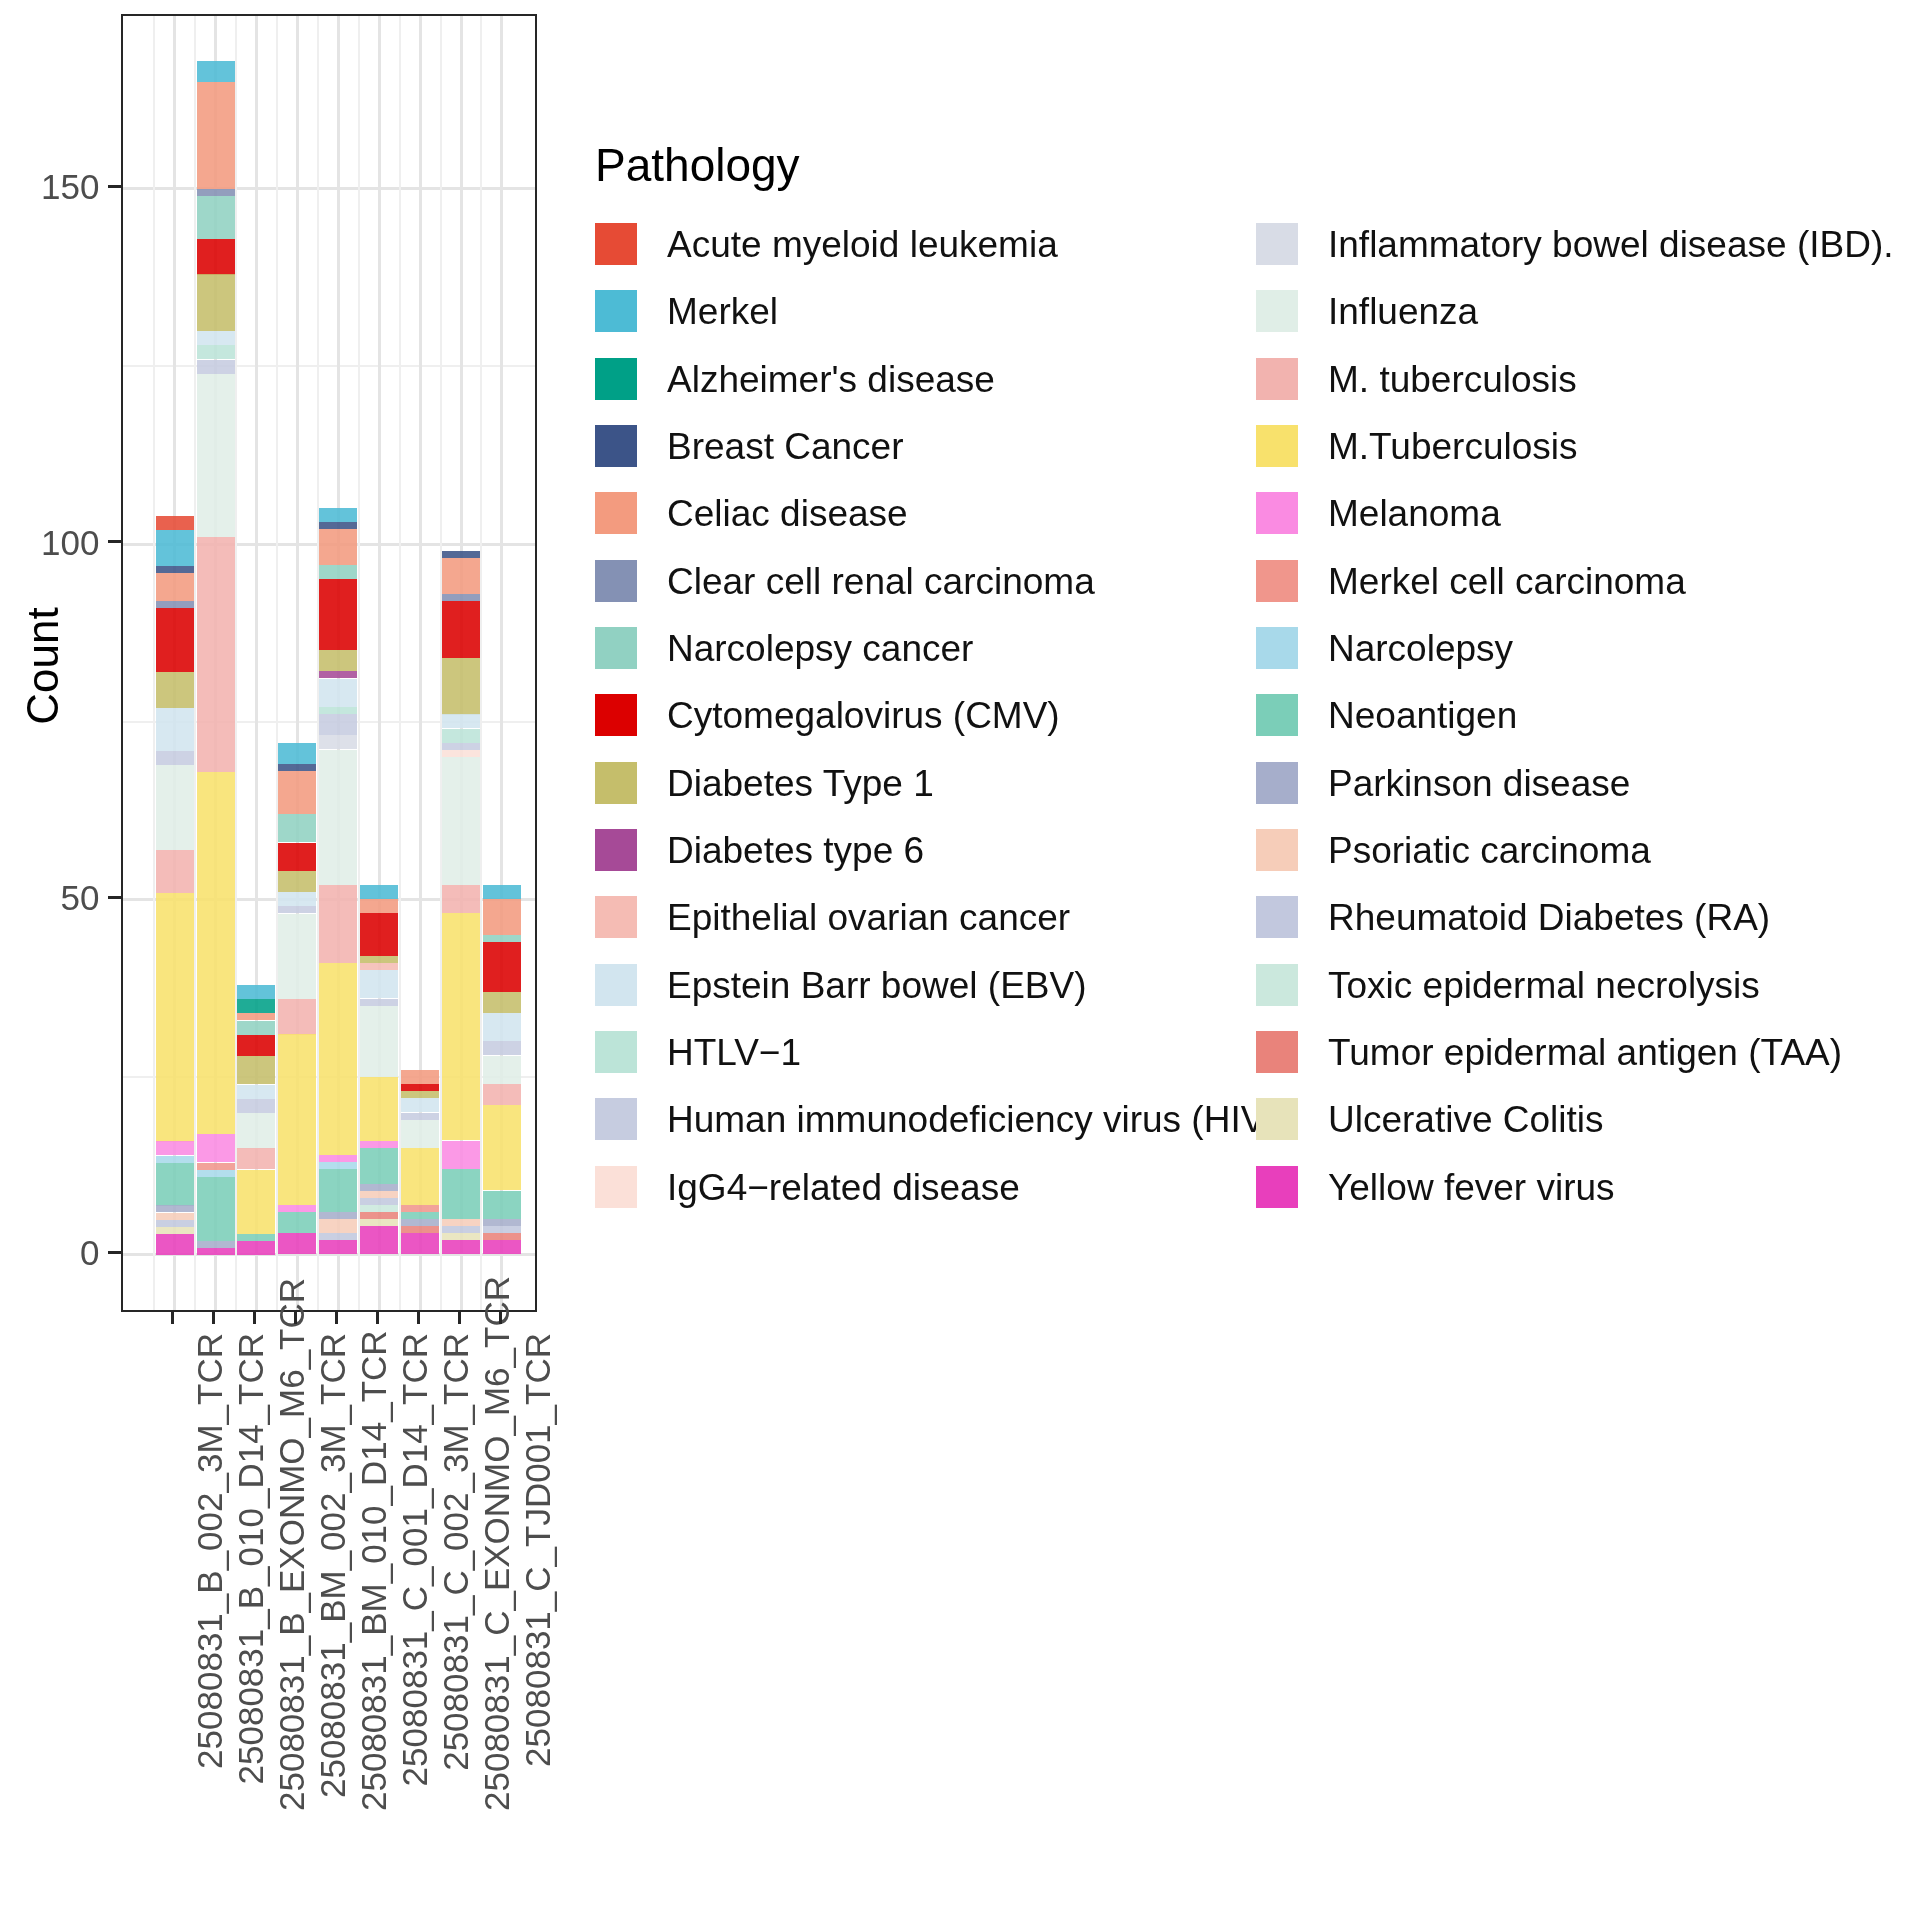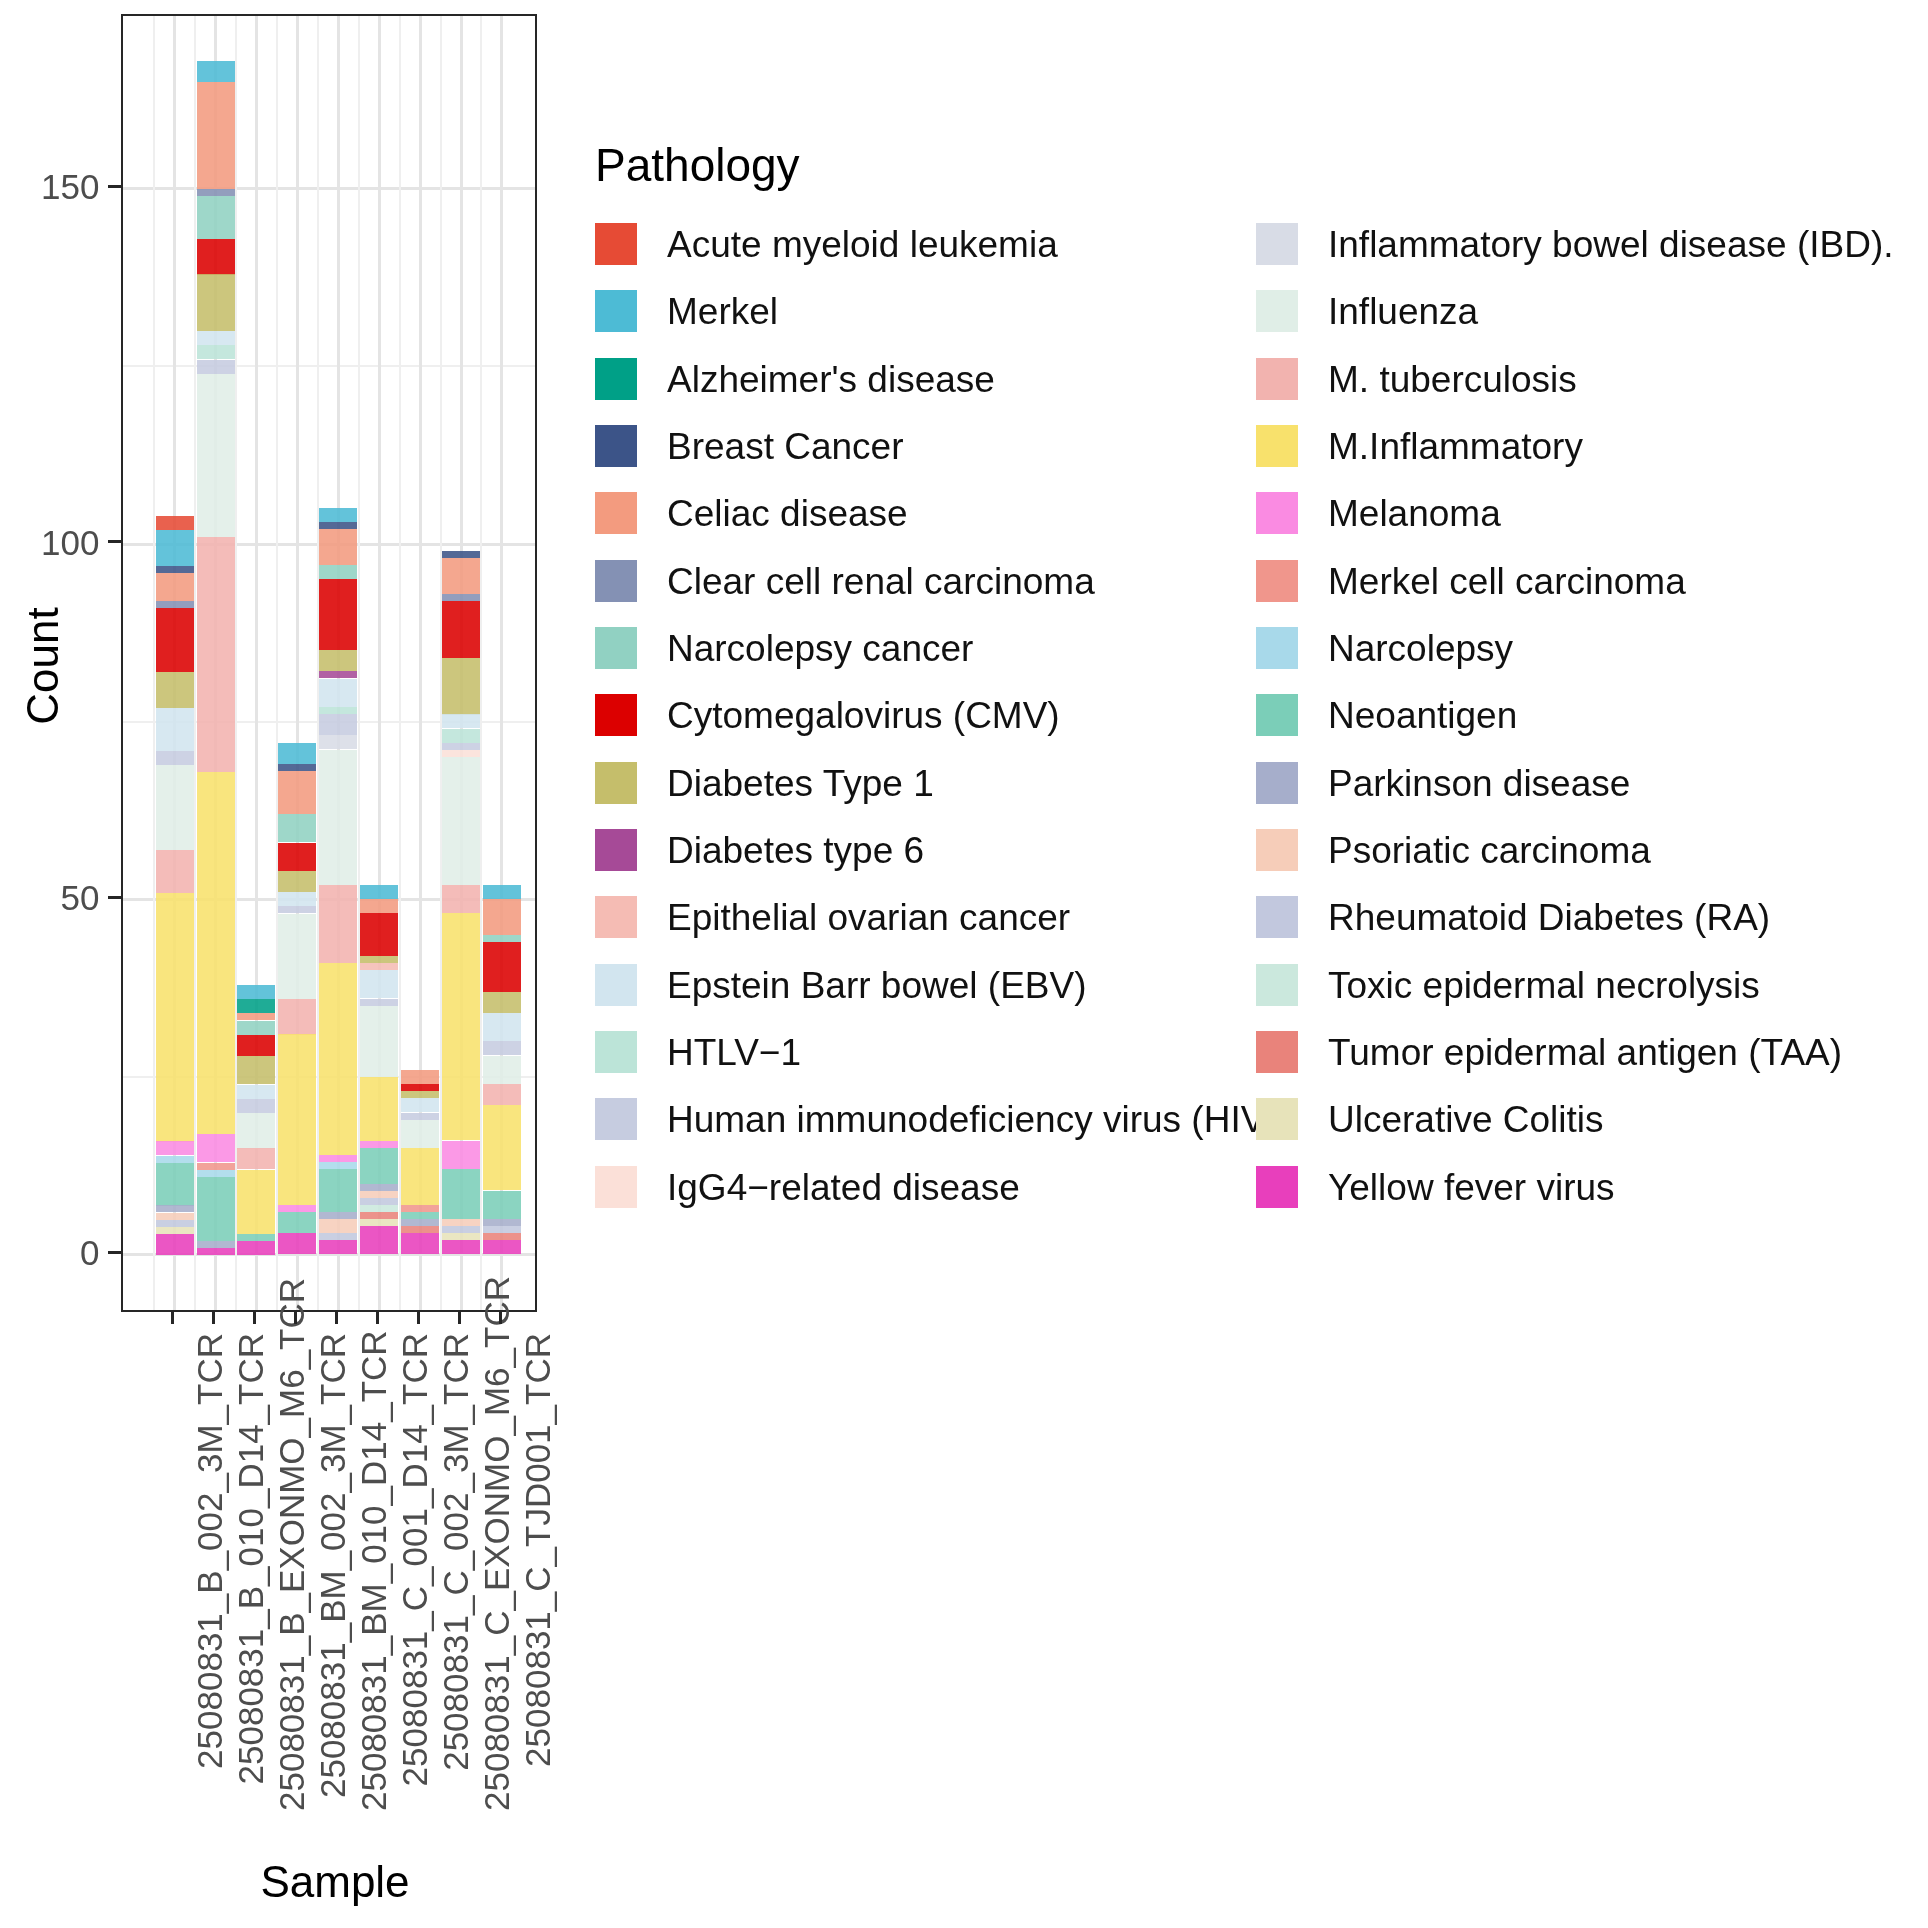--- a/index.html
+++ b/index.html
@@ -270,21 +270,20 @@
       <div class="tick-x" style="left: 417px; top: 1311px;"></div>
       <div class="x-tick-label" style="left: -41px; top: 1333px;">25080831_C_002_3M_TCR</div>
       <div class="tick-x" style="left: 458px; top: 1311px;"></div>
       <div class="x-tick-label" style="left: -0.01px; top: 1333px;">25080831_C_EXONMO_M6_TCR</div>
       <div class="tick-x" style="left: 499px; top: 1311px;"></div>
       <div class="x-tick-label" style="left: 41px; top: 1333px;">25080831_C_TJD001_TCR</div>
     </div>
 
   <div id="y-axis-title" style="left:-196px;top:641px;">Count</div>
 
-  <div id="x-axis-title" style="left:96px;top:1857px;">Sample</div>
 
   <div id="legend">
     <div id="legend-title">Pathology</div>
   <div class="legend-item" style="left: 595px; top: 223px;">
         <div class="legend-swatch" style="background: rgb(230, 75, 53);"></div>
         <div class="legend-label">Acute myeloid leukemia</div>
       </div>
       <div class="legend-item" style="left: 595px; top: 290px;">
         <div class="legend-swatch" style="background: rgb(77, 187, 213);"></div>
         <div class="legend-label">Merkel</div>
@@ -348,21 +347,21 @@
       <div class="legend-item" style="left: 1256px; top: 290px;">
         <div class="legend-swatch" style="background: rgb(224, 238, 231);"></div>
         <div class="legend-label">Influenza</div>
       </div>
       <div class="legend-item" style="left: 1256px; top: 358px;">
         <div class="legend-swatch" style="background: rgb(242, 179, 175);"></div>
         <div class="legend-label">M. tuberculosis</div>
       </div>
       <div class="legend-item" style="left: 1256px; top: 425px;">
         <div class="legend-swatch" style="background: rgb(248, 225, 108);"></div>
-        <div class="legend-label">M.Inflammatory</div>
+        <div class="legend-label">M.Tuberculosis</div>
       </div>
       <div class="legend-item" style="left: 1256px; top: 492px;">
         <div class="legend-swatch" style="background: rgb(250, 139, 226);"></div>
         <div class="legend-label">Melanoma</div>
       </div>
       <div class="legend-item" style="left: 1256px; top: 560px;">
         <div class="legend-swatch" style="background: rgb(240, 150, 140);"></div>
         <div class="legend-label">Merkel cell carcinoma</div>
       </div>
       <div class="legend-item" style="left: 1256px; top: 627px;">

